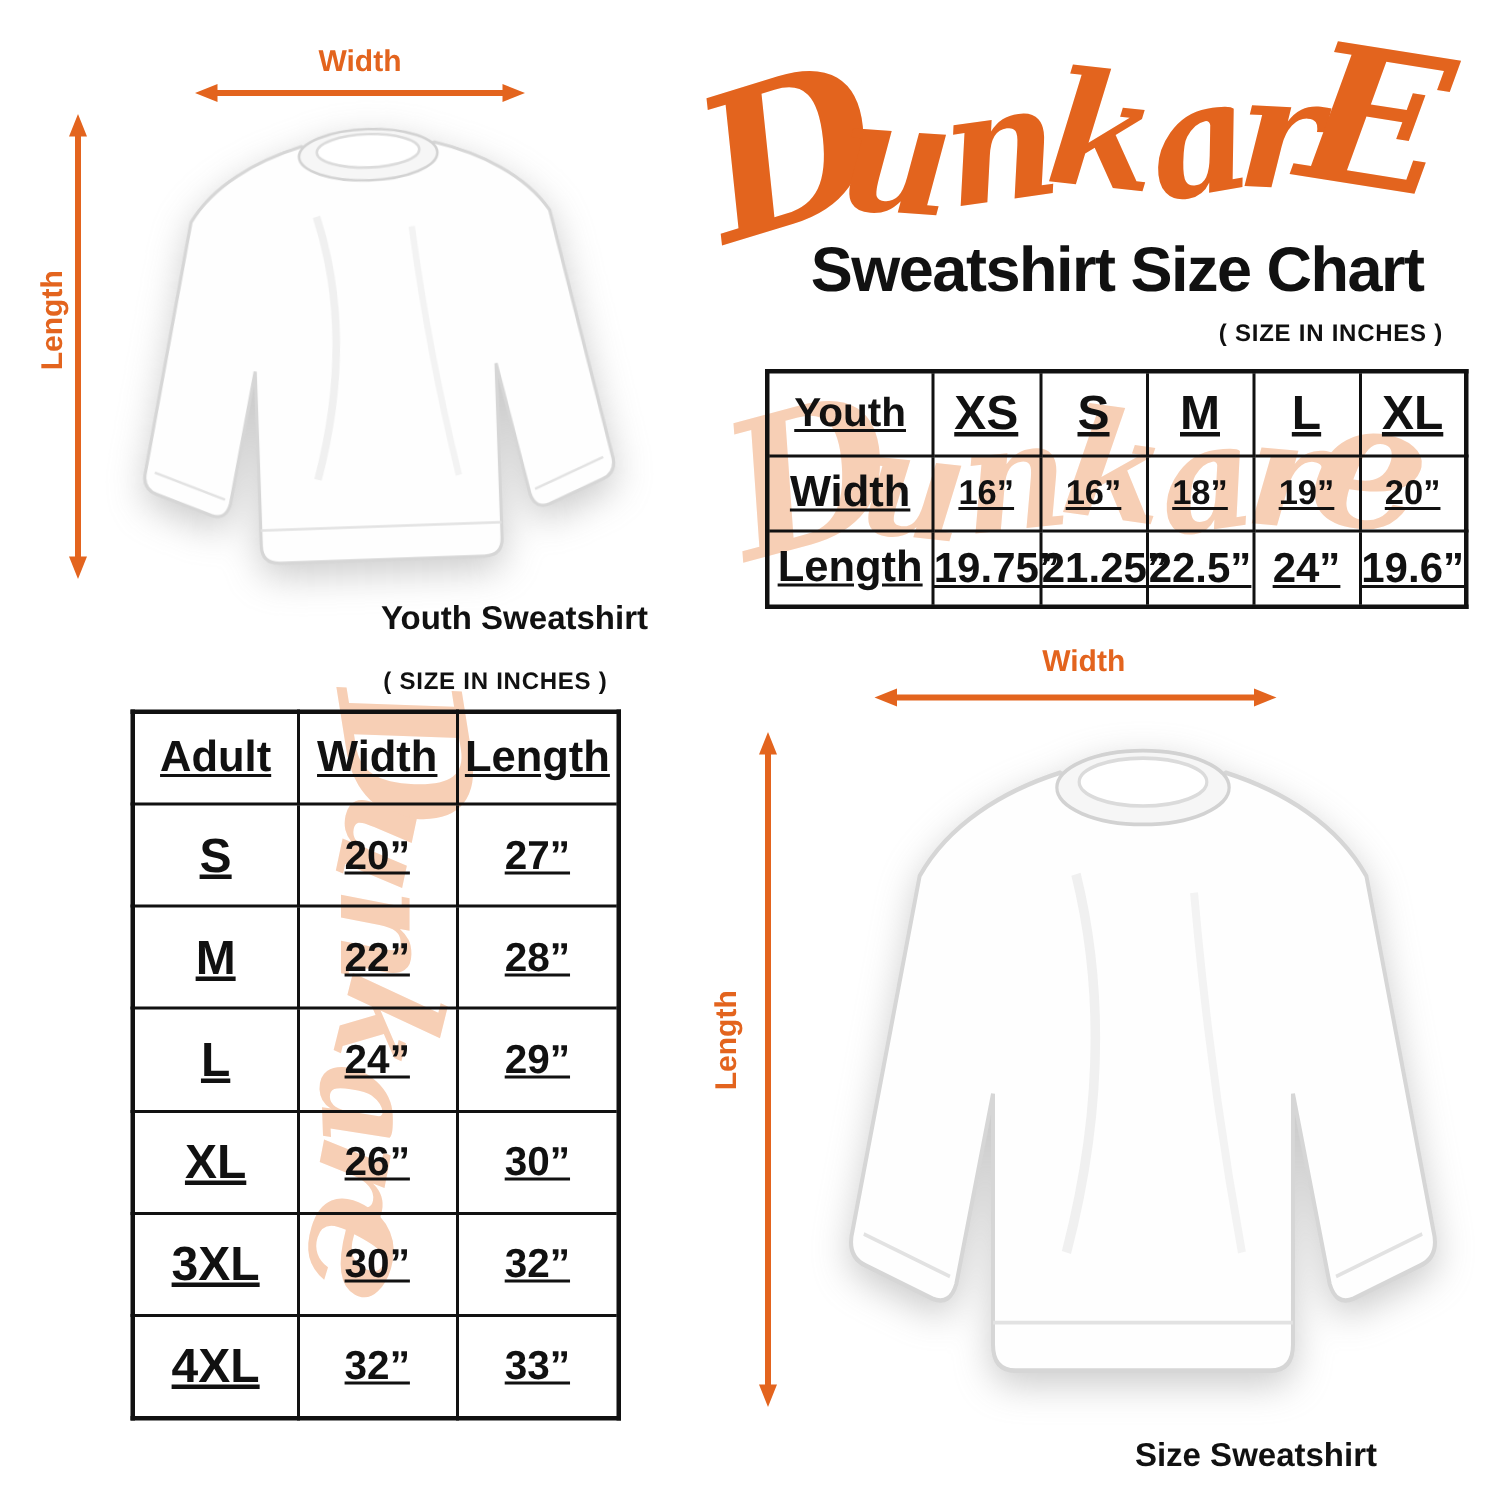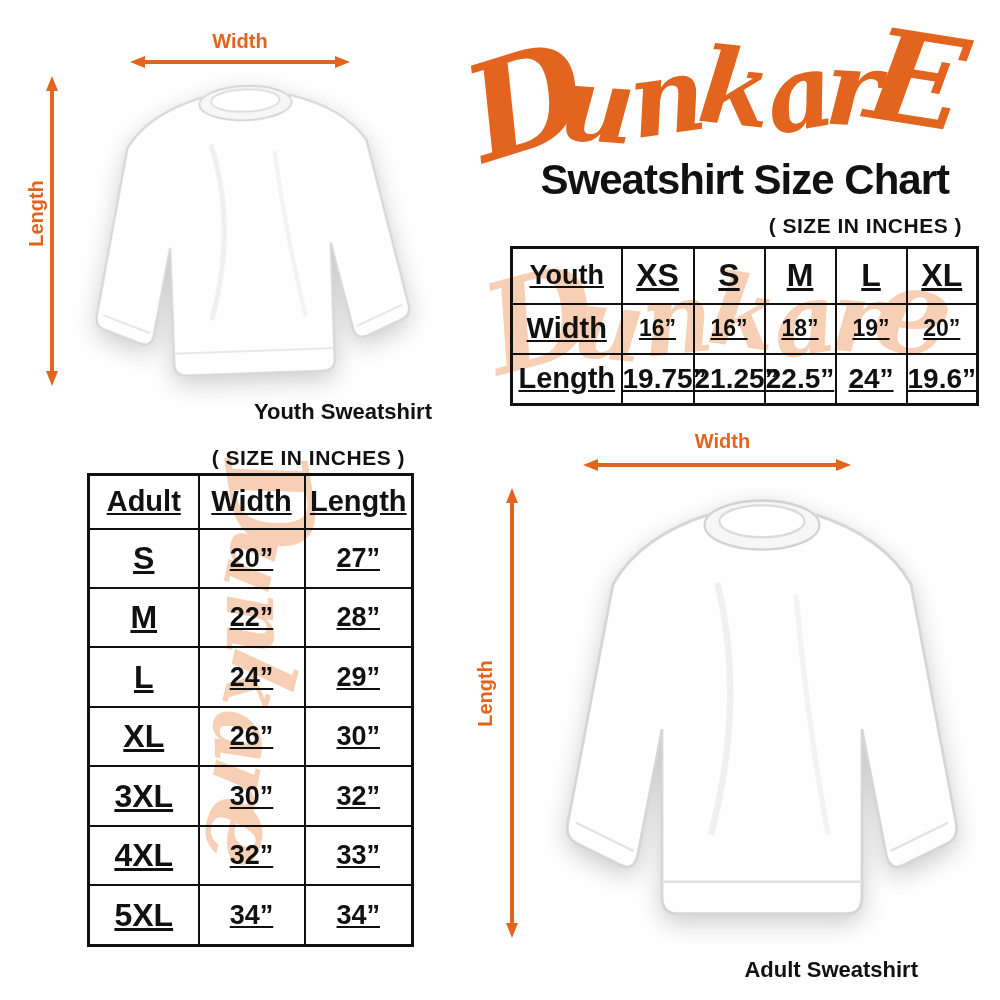--- a/index.html
+++ b/index.html
@@ -27,21 +27,21 @@
     left:430px;top:18px;width:570px;height:150px;
     display:flex;align-items:center;justify-content:center;
     font-size:104px;color:#E3641E;transform:rotate(-3deg);
     letter-spacing:-6px;z-index:2;
   }
   #main-title{
     left:434px;top:156px;width:515px;text-align:right;
     font-size:42px;font-weight:bold;letter-spacing:-1px;z-index:2;
   }
   .size-note{
-    font-size:21px;font-weight:bold;letter-spacing:0.5px;z-index:2;text-align:right;
+    font-size:16px;font-weight:bold;letter-spacing:0.5px;z-index:2;text-align:right;
   }
   #size-note-top{left:640px;top:214px;width:322px;}
   #size-note-adult{left:105px;top:446px;width:300px;}
 
   
   .watermark{
     color:#F7CFB5;z-index:0;pointer-events:none;letter-spacing:-4px;
   }
   #watermark-youth{left:497px;top:268px;font-size:98px;transform:rotate(-1deg);}
   #watermark-adult{left:318px;top:468px;font-size:88px;transform:rotate(95deg);transform-origin:0 0;}
@@ -203,25 +203,20 @@
         <tr>
           <td>3XL</td>
           <td>30”</td>
           <td>32”</td>
         </tr>
         <tr>
           <td>4XL</td>
           <td>32”</td>
           <td>33”</td>
         </tr>
-        <tr>
-          <td>5XL</td>
-          <td>34”</td>
-          <td>34”</td>
-        </tr>
       </tbody>
   </table>
 
   <div class="abs dim-label" style="left:650px;top:430px;width:145px;">Width</div>
 
   <svg class="abs arrow" style="left:583px;top:457px;" width="268" height="16" viewBox="0 0 268 16">
     <line x1="12" y1="8" x2="256" y2="8" stroke="#E3641E" stroke-width="4"></line>
     <polygon points="0,8 15,2 15,14" fill="#E3641E"></polygon>
     <polygon points="268,8 253,2 253,14" fill="#E3641E"></polygon>
   </svg>
@@ -241,15 +236,15 @@
              C342 68 308 50 272 40 Q220 64 168 40 Z" fill="#FEFEFE" stroke="#D6D6D6" stroke-width="2.5"></path>
     <path d="M178 95 Q205 190 172 300" stroke="#F0F0F0" fill="none" stroke-width="6"></path>
     <path d="M252 105 Q262 205 282 300" stroke="#F3F3F3" fill="none" stroke-width="5"></path>
     <line x1="126" y1="338" x2="314" y2="338" stroke="#E2E2E2" stroke-width="2"></line>
     <line x1="45" y1="290" x2="99" y2="313" stroke="#E2E2E2" stroke-width="2"></line>
     <line x1="395" y1="290" x2="341" y2="313" stroke="#E2E2E2" stroke-width="2"></line>
     <ellipse cx="220" cy="48" rx="54" ry="20" fill="#F6F6F6" stroke="#D2D2D2" stroke-width="2"></ellipse>
     <ellipse cx="220" cy="45" rx="40" ry="13" fill="#FFFFFF" stroke="#DBDBDB" stroke-width="2"></ellipse>
   </svg>
 
-  <div class="abs caption" style="left:688px;top:957px;width:230px;">Adult Sweatshirt</div>
+  <div class="abs caption" style="left:688px;top:957px;width:230px;">Size Sweatshirt</div>
 
 </div>
 
 </body></html>

